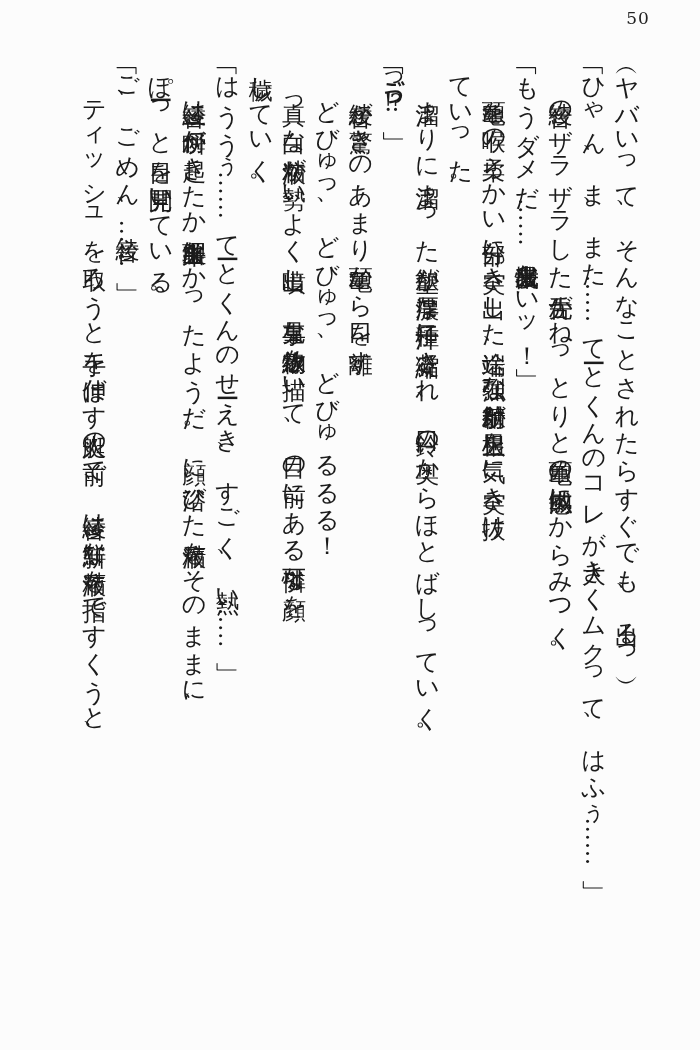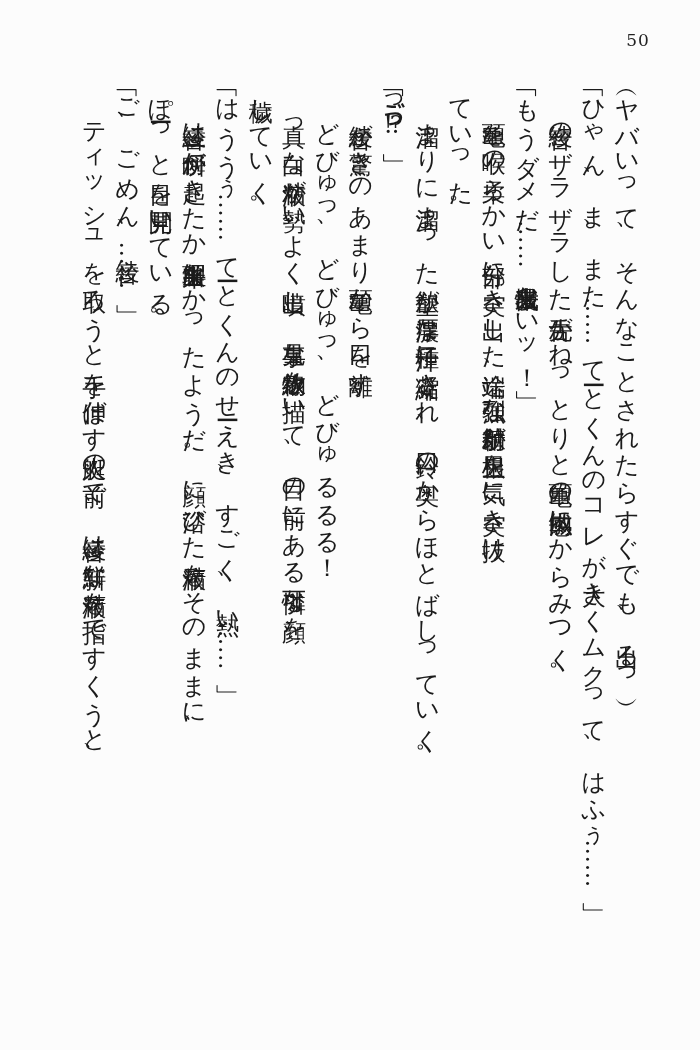--- a/index.html
+++ b/index.html
@@ -11,21 +11,20 @@
     height: 1050px;
     position: relative;
     overflow: hidden;
     background: #fcfcfc;
     color: #1b1b1b;
     font-family: "DejaVu Serif", "Liberation Serif", serif;
   }
   .page {
     position: absolute;
     inset: 0;
-    margin-top: 22px;
   }
   .page-number {
     position: absolute;
     top: 8px;
     left: 622px;
     width: 32px;
     text-align: center;
     font-size: 17px;
     letter-spacing: 1px;
     color: #222;

